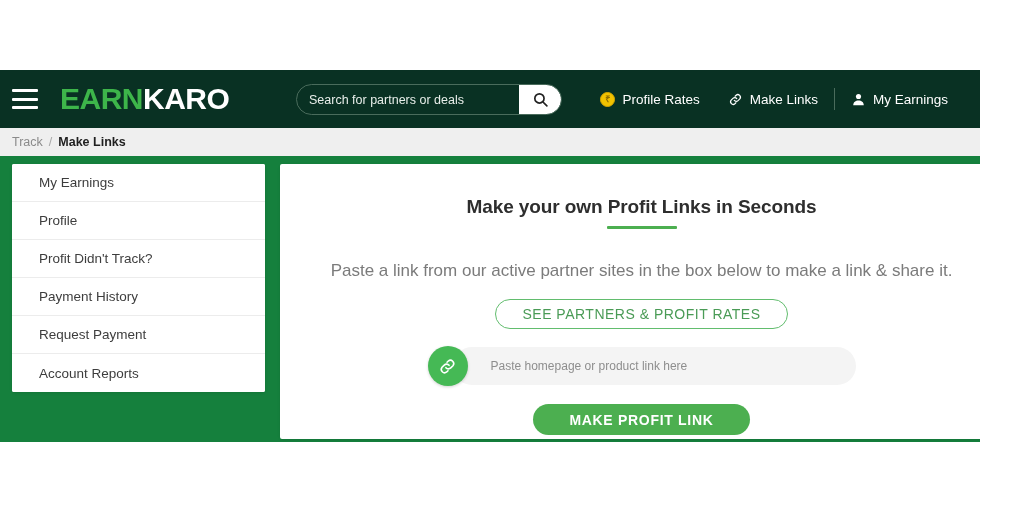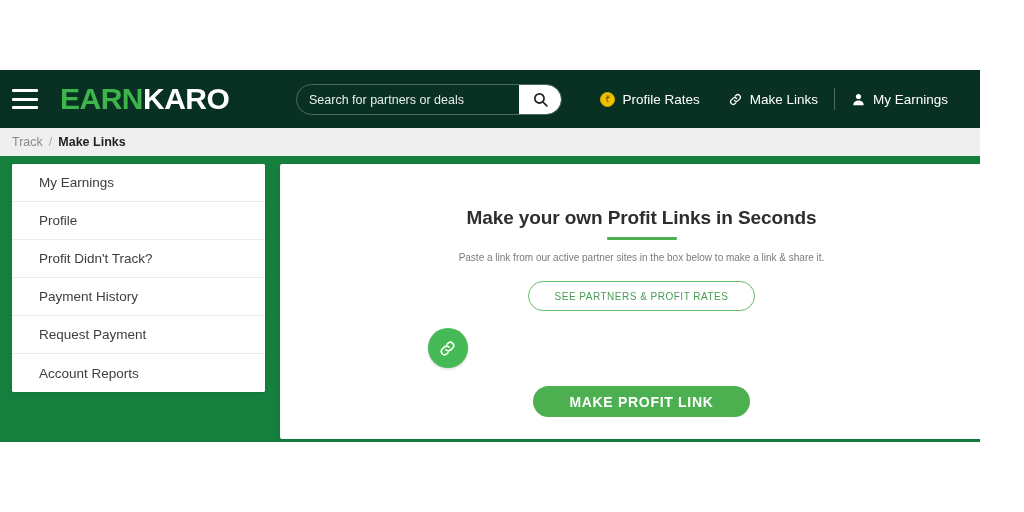--- a/index.html
+++ b/index.html
@@ -188,54 +188,54 @@
   .maincard {
     position: absolute;
     left: 280px;
     top: 8px;
     width: 723px;
     height: 275px;
     background: #ffffff;
     border-radius: 2px;
     box-shadow: 0 1px 3px rgba(0,0,0,0.10);
     text-align: center;
-    padding-top: 43px;
+    padding-top: 32px;
   }
 
   .main-title {
     font-size: 19px;
     font-weight: 700;
     color: #2e2e2e;
     letter-spacing: -0.1px;
   }
   .title-rule {
     width: 70px;
     height: 3px;
     background: #4caf50;
     margin: 8px auto 0;
     border-radius: 1px;
   }
   .main-sub {
-    margin-top: 12px;
-    font-size: 10px;
+    margin-top: 32px;
+    font-size: 17px;
     color: #7b7b7b;
   }
 
   .outline-btn {
     display: inline-flex;
     align-items: center;
     justify-content: center;
     margin-top: 18px;
     height: 30px;
     padding: 0 26px;
     border: 1px solid #62bd6e;
     border-radius: 16px;
     background: #ffffff;
     color: #4a9b56;
-    font-size: 10px;
+    font-size: 14px;
     letter-spacing: 0.5px;
     cursor: pointer;
     font-family: "Liberation Sans", sans-serif;
   }
 
   .link-row {
     position: relative;
     width: 428px;
     margin: 17px auto 0;
     height: 40px;
@@ -378,20 +378,21 @@
 
         <button class="outline-btn">SEE PARTNERS &amp; PROFIT RATES</button>
 
         <div class="link-row">
           <div class="link-badge">
             <svg width="19" height="19" viewBox="0 0 24 24" fill="none" stroke="#ffffff" stroke-width="2" stroke-linecap="round">
               <path d="M10 13.5a4.2 4.2 0 006.1.3l2.8-2.8a4.2 4.2 0 00-5.9-5.9l-1.6 1.6"></path>
               <path d="M14 10.5a4.2 4.2 0 00-6.1-.3l-2.8 2.8a4.2 4.2 0 005.9 5.9l1.6-1.6"></path>
             </svg>
           </div>
+          <input class="link-field" type="text" value="" placeholder="Paste homepage or product link here" style="">
         </div>
 
         <button class="cta-btn">MAKE PROFIT LINK</button>
 
       </div>
     </div>
 
   </div>
 </div>
 

